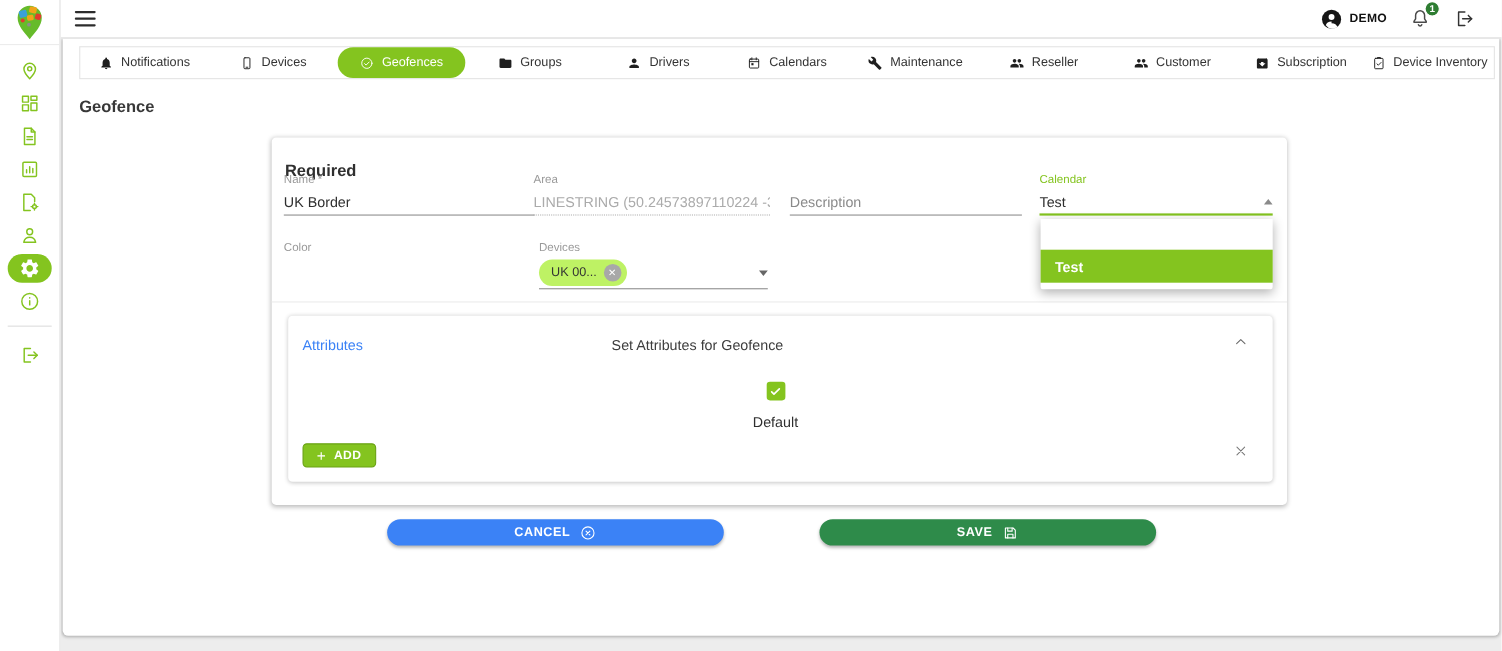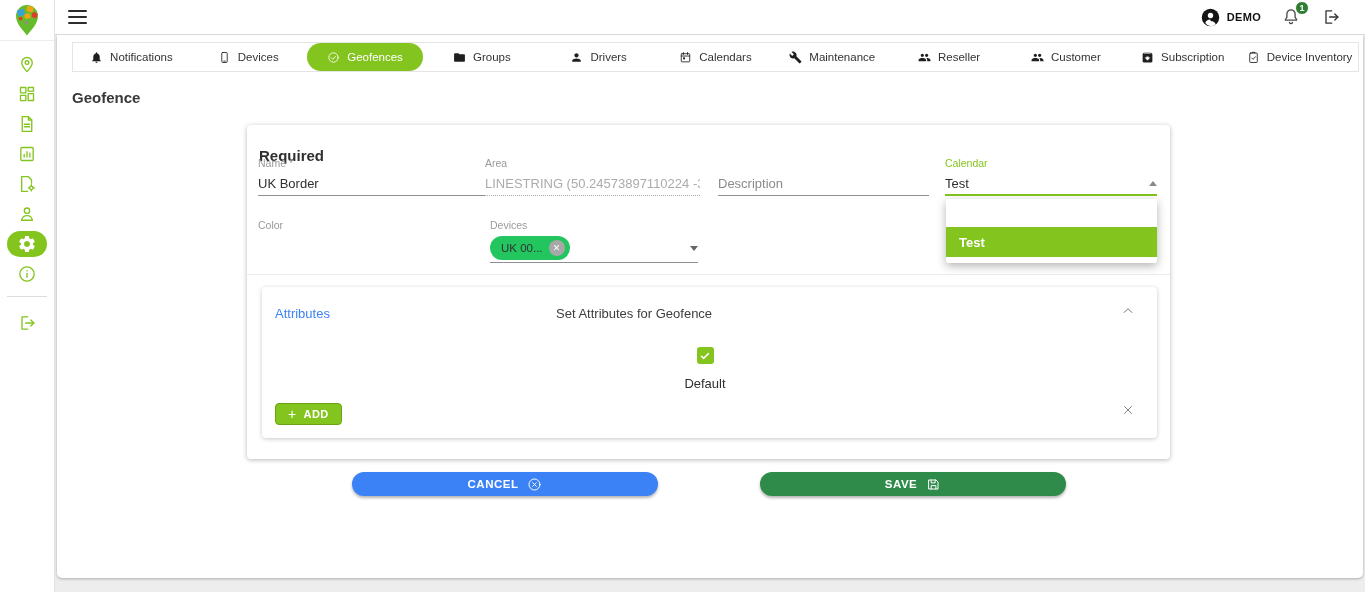--- a/index.html
+++ b/index.html
@@ -81,21 +81,21 @@
     border-bottom: 5.5px solid #8a8a8a; }
   .caret-down { width: 0; height: 0; border-left: 4.5px solid transparent; border-right: 4.5px solid transparent;
     border-top: 5.5px solid #666; }
 
   .color-row { display: flex; align-items: flex-start; gap: 10px; margin-top: 1px; }
   .swatch { width: 20px; height: 23px; background: #e32c04; border-radius: 2px; flex: 0 0 auto; cursor: pointer; }
   .color-row .f-value { flex: 1; }
 
   .dev-row { display: flex; align-items: center; height: 29px; border-bottom: 1px solid #8f8f8f;
     gap: 8px; cursor: pointer; }
-  .chip { display: flex; align-items: center; gap: 6px; background: #22c55e; border-radius: 13px;
+  .chip { display: flex; align-items: center; gap: 6px; background: #bef264; border-radius: 13px;
     height: 24px; padding: 0 5px 0 11px; font-size: 11.5px; color: #333; }
   .chip-x { width: 16px; height: 16px; border-radius: 50%; background: #a8a8a8; color: #fff; font-size: 9px;
     display: flex; align-items: center; justify-content: center; cursor: pointer; }
   .dev-row .grow { flex: 1; }
 
   .divider { position: absolute; left: 0; top: 149px; width: 100%; border-top: 1px solid #ececec; }
 
   
   .attr-card { position: absolute; left: 15px; top: 162px; width: 895px; height: 151px; border-radius: 4px;
     box-shadow: 0 1px 4px rgba(0,0,0,.22); background: #fff; }
@@ -120,21 +120,21 @@
   .dd-opt { height: 28px; display: flex; align-items: center; padding: 0 13px; font-size: 13px;
     color: #333; cursor: pointer; }
   .dd-opt.selected { background: #84c41f; color: #fff; height: 30px; font-weight: bold; }
 
   
   .btn { position: absolute; top: 437px; height: 24px; border-radius: 12px; display: flex; align-items: center;
     justify-content: center; gap: 9px; color: #fff; font-size: 11.5px; font-weight: bold; letter-spacing: .5px;
     cursor: pointer; box-shadow: 0 2px 3px rgba(0,0,0,.3); }
   .btn .icn { width: 15px; height: 15px; color: #fff; }
   .btn-cancel { left: 295px; width: 306px; background: #3b82f6; }
-  .btn-save   { left: 703px; width: 306px; background: #2e8b4a; }
+  .btn-save   { left: 688px; width: 306px; background: #2e8b4a; }
 </style>
 </head>
 <body>
 
 <div class="sidebar">
   <div class="logo-box">
     <svg viewBox="0 0 48 48">
       <path d="M24 46C17 37 8.5 29 8.5 18.5a15.5 15.5 0 0 1 31 0C39.5 29 31 37 24 46z" fill="#66bb2a"></path>
       <rect x="10.5" y="9" width="10" height="9" rx="2" fill="#3aa0d8" transform="rotate(-14 15.5 13.5)"></rect>
       <rect x="23.5" y="4.5" width="9.5" height="8" rx="2" fill="#f0a418" transform="rotate(12 28 8.5)"></rect>

